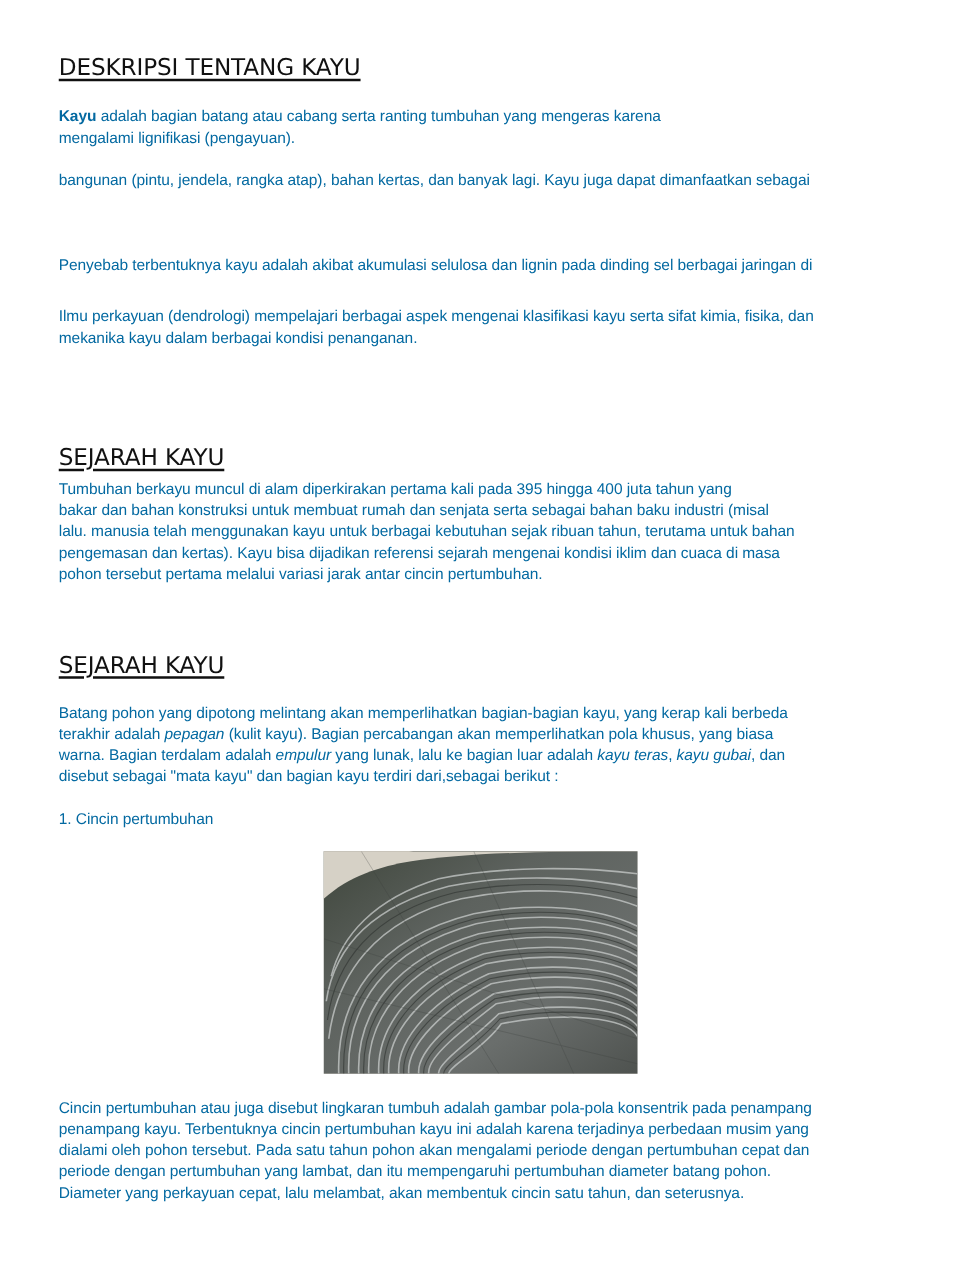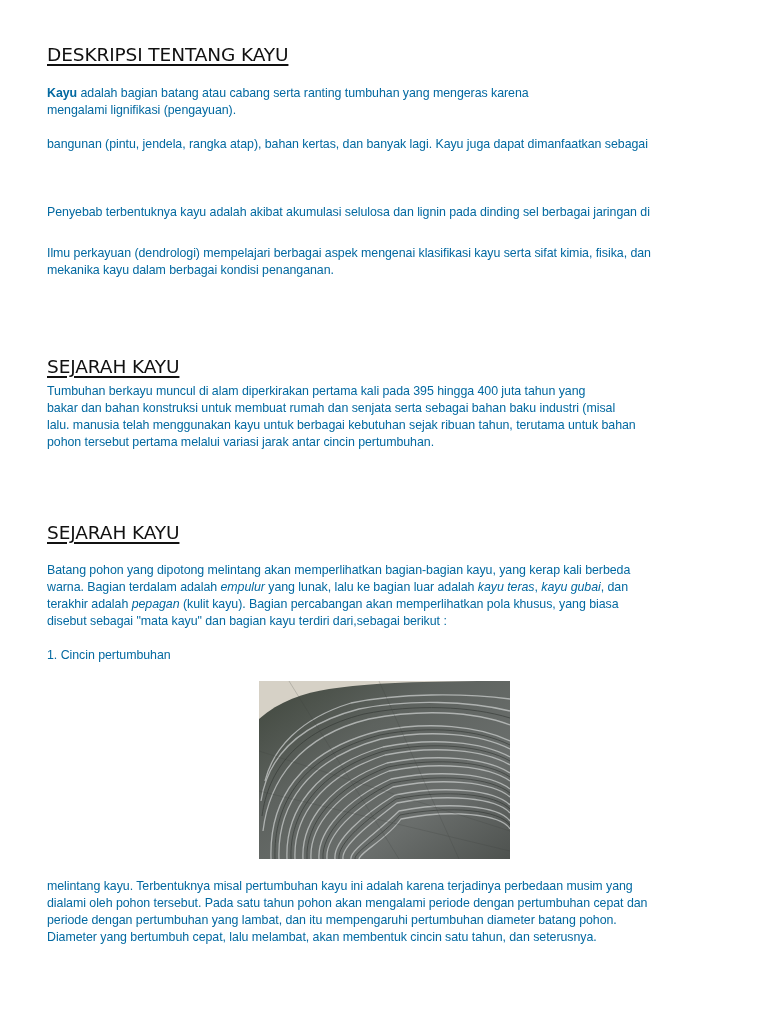--- a/index.html
+++ b/index.html
@@ -86,29 +86,30 @@
     <span class="line">Ilmu perkayuan (dendrologi) mempelajari berbagai aspek mengenai klasifikasi kayu serta sifat kimia, fisika, dan</span>
     <span class="line">mekanika kayu dalam berbagai kondisi penanganan.</span>
   </p>
 
   <h2 class="section-heading" style="top:356px">SEJARAH KAYU</h2>
 
   <p class="para" style="top:383px">
     <span class="line">Tumbuhan berkayu muncul di alam diperkirakan pertama kali pada 395 hingga 400 juta tahun yang</span>
     <span class="line">bakar dan bahan konstruksi untuk membuat rumah dan senjata serta sebagai bahan baku industri (misal</span>
     <span class="line">lalu. manusia telah menggunakan kayu untuk berbagai kebutuhan sejak ribuan tahun, terutama untuk bahan</span>
+    <span class="line">pengemasan dan kertas). Kayu bisa dijadikan referensi sejarah mengenai kondisi iklim dan cuaca di masa</span>
     <span class="line">pohon tersebut pertama melalui variasi jarak antar cincin pertumbuhan.</span>
   </p>
 
   <h2 class="section-heading" style="top:522px">SEJARAH KAYU</h2>
 
   <p class="para" style="top:562px">
     <span class="line">Batang pohon yang dipotong melintang akan memperlihatkan bagian-bagian kayu, yang kerap kali berbeda</span>
+    <span class="line"><span>terakhir adalah </span><i>pepagan</i><span> (kulit kayu). Bagian percabangan akan memperlihatkan pola khusus, yang biasa</span></span>
     <span class="line"><span>warna. Bagian terdalam adalah </span><i>empulur</i><span> yang lunak, lalu ke bagian luar adalah </span><i>kayu teras</i><span>, </span><i>kayu gubai</i><span>, dan</span></span>
-    <span class="line"><span>terakhir adalah </span><i>pepagan</i><span> (kulit kayu). Bagian percabangan akan memperlihatkan pola khusus, yang biasa</span></span>
     <span class="line">disebut sebagai "mata kayu" dan bagian kayu terdiri dari,sebagai berikut :</span>
   </p>
 
   <p class="para" style="top:647px">
     <span class="line">1. Cincin pertumbuhan</span>
   </p>
 
   <div class="photo">
     <svg width="251" height="178" viewBox="0 0 251 178">
       <defs>
@@ -150,19 +151,20 @@
       <g stroke="#3a3e3b" stroke-width="0.6" opacity="0.35">
         <path d="M0,70 L251,150"></path>
         <path d="M0,110 L251,170"></path>
         <path d="M30,0 L140,178"></path>
         <path d="M120,0 L200,178"></path>
       </g>
     </svg>
   </div>
 
   <p class="para" style="top:878px">
-    <span class="line">melintang kayu. Terbentuknya misal pertumbuhan kayu ini adalah karena terjadinya perbedaan musim yang</span>
+    <span class="line">Cincin pertumbuhan atau juga disebut lingkaran tumbuh adalah gambar pola-pola konsentrik pada penampang</span>
+    <span class="line">penampang kayu. Terbentuknya cincin pertumbuhan kayu ini adalah karena terjadinya perbedaan musim yang</span>
     <span class="line">dialami oleh pohon tersebut. Pada satu tahun pohon akan mengalami periode dengan pertumbuhan cepat dan</span>
     <span class="line">periode dengan pertumbuhan yang lambat, dan itu mempengaruhi pertumbuhan diameter batang pohon.</span>
-    <span class="line">Diameter yang bertumbuh cepat, lalu melambat, akan membentuk cincin satu tahun, dan seterusnya.</span>
+    <span class="line">Diameter yang perkayuan cepat, lalu melambat, akan membentuk cincin satu tahun, dan seterusnya.</span>
   </p>
 
 </div>
 
 </body></html>

